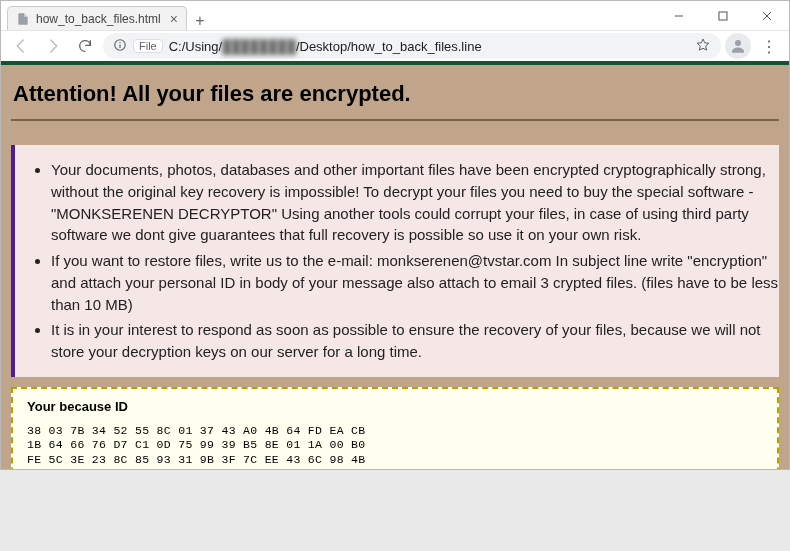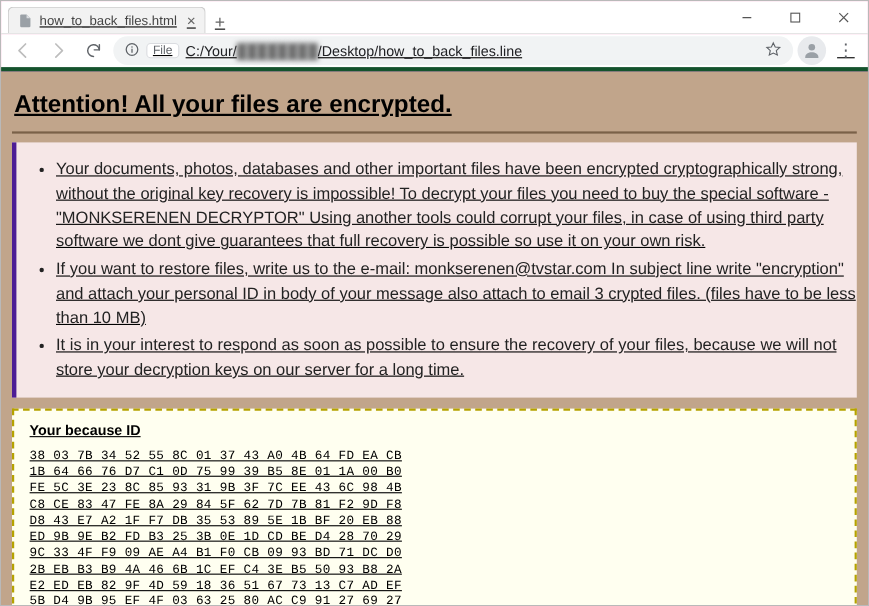--- a/index.html
+++ b/index.html
@@ -6,26 +6,25 @@
   body {
     width: 790px;
     height: 551px;
     background: #e8e8e8;
     font-family: "Segoe UI", Tahoma, sans-serif;
     overflow: hidden;
     font-size: 13px;
   }
   .window {
     width: 790px;
-    height: 551px;
-    background: #ec4899;
+    height: 470px;
+    background: #4d7c0f;
     border: 1px solid #b9b9b9;
     display: flex;
     flex-direction: column;
-    text-decoration: underline;
   }
   .titlebar {
     height: 30px;
     background: #fff;
     display: flex;
     align-items: stretch;
     border-bottom: 1px solid #e5e5e5;
   }
   .tab-area { display:flex; align-items:flex-end; padding-left:6px; flex:0 0 auto; padding-top:6px;}
   .tab {
@@ -85,21 +84,21 @@
     background:#c1a58b;
     padding:10px;
   }
   .heading {
     font-family: Verdana, Geneva, sans-serif;
     font-weight:bold;
     font-size:22px;
     color:#000;
     padding:6px 2px 12px 2px;
     border-bottom:2px solid #7a6148;
-    margin-bottom:8px;
+    margin-bottom:24px;
   }
   .note-block {
     background:#f6e7e7;
     border-left:4px solid #4c1d95;
     padding:10px 0 10px 18px;
     color:#222;
     font-size:15px;
     line-height:1.45;
   }
   .note-block ul { list-style: disc; padding-left:18px;}
@@ -176,21 +175,21 @@
     <div class="omnibox">
       <span style="color:#5f6368">
         <svg width="14" height="14" viewBox="0 0 24 24" fill="none">
             <circle cx="12" cy="12" r="9" stroke="currentColor" stroke-width="2"></circle>
             <circle cx="12" cy="8" r="1.2" fill="currentColor"></circle>
             <line x1="12" y1="11" x2="12" y2="17" stroke="currentColor" stroke-width="2"></line>
           </svg>
       </span>
       <span class="file-chip">File</span>
       <span>
-        <span>C:/Your/</span><span class="blur">████████</span><span>/Desktop/how_to_back_files.line</span>
+        <span>C:/Using/</span><span class="blur">████████</span><span>/Desktop/how_to_back_files.line</span>
       </span>
       <span class="star">
         <svg width="16" height="16" viewBox="0 0 24 24" fill="none">
             <path d="M12 3l2.6 5.7 6.2.6-4.7 4.2 1.4 6.1L12 16.9 6.5 19.6l1.4-6.1L3.2 9.3l6.2-.6L12 3z" stroke="currentColor" stroke-width="1.5"></path>
           </svg>
       </span>
     </div>
     <div class="avatar">
       <svg width="18" height="18" viewBox="0 0 24 24" fill="#9aa0a6">
           <circle cx="12" cy="8" r="4"></circle>

